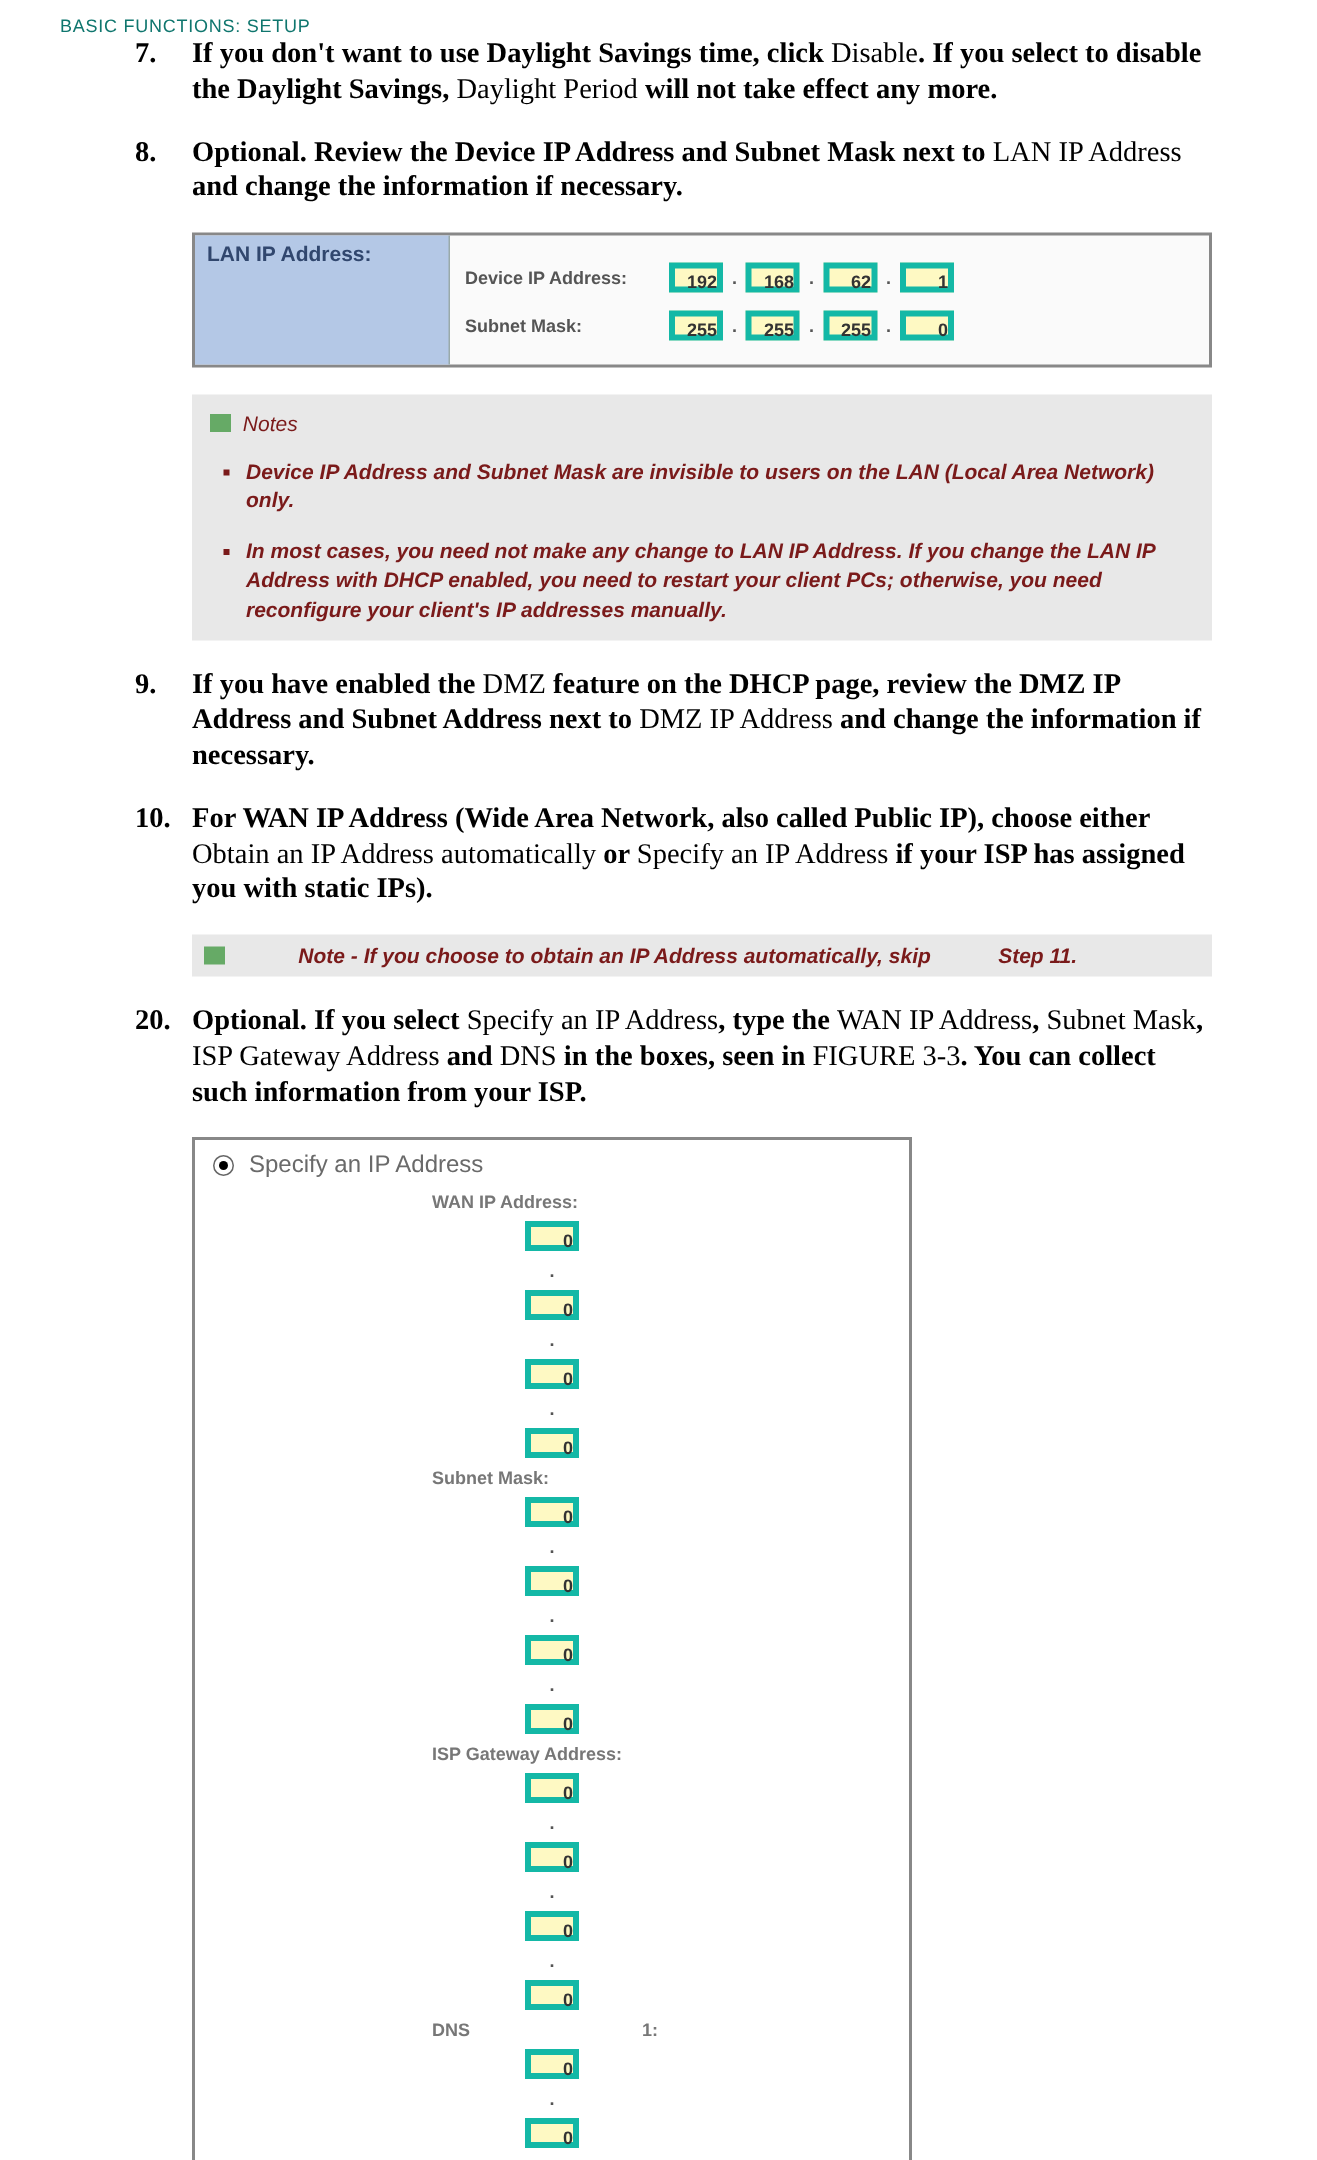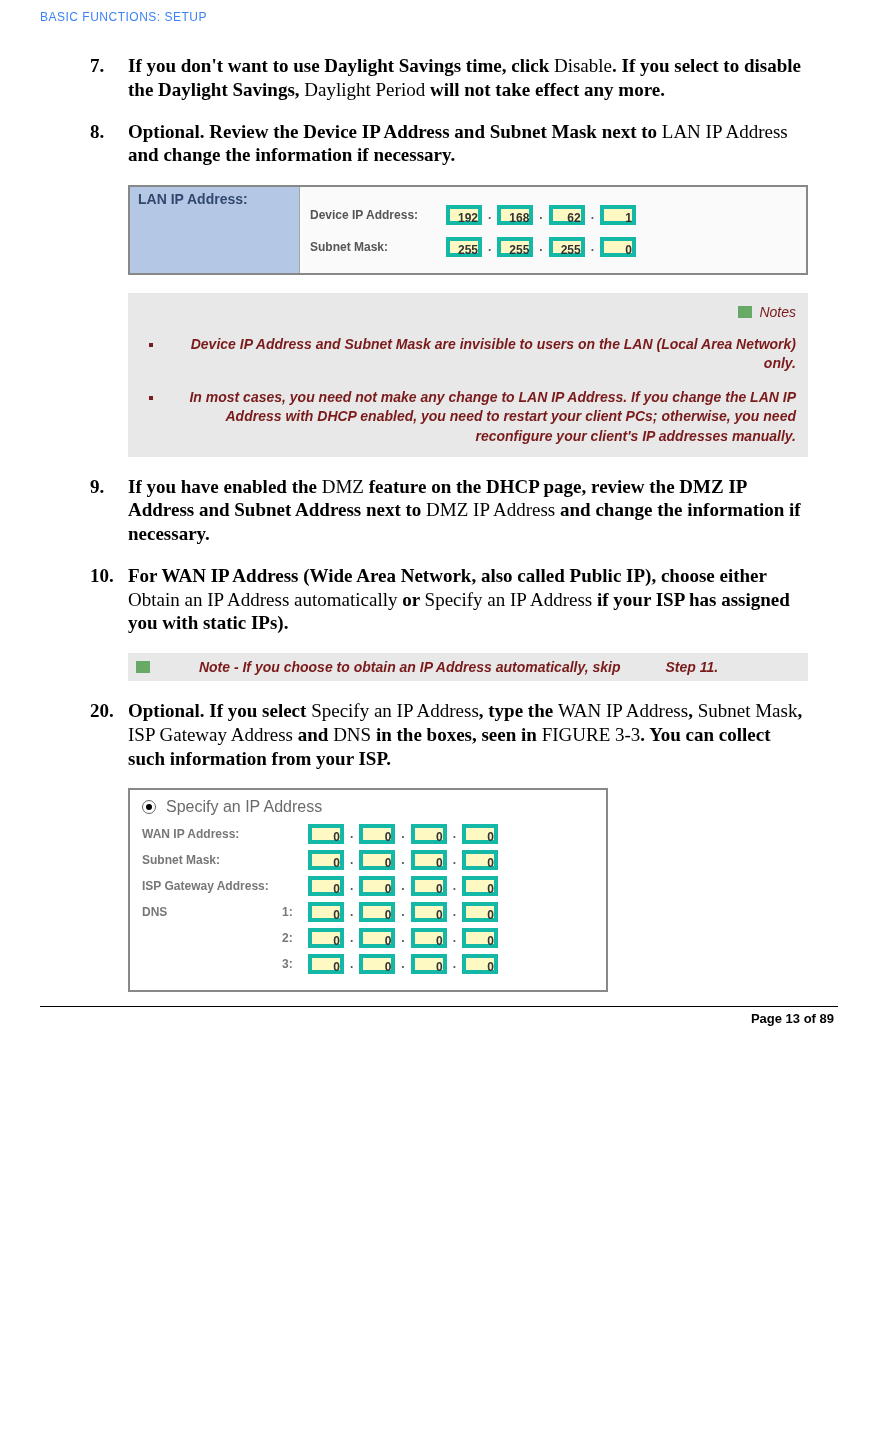--- a/index.html
+++ b/index.html
@@ -11,22 +11,21 @@
     color: #000;
     width: 878px;
   }
   .page {
     padding: 10px 40px 20px 40px;
   }
   .header-text {
     font-family: Verdana, Arial, sans-serif;
     font-size: 12px;
     letter-spacing: 0.5px;
-    color: #3b82f6;
-    margin-bottom: 30px;
+    color: #0f766e;
   }
   .content-indent {
     margin-left: 50px;
     margin-right: 30px;
   }
   ol.steps {
     list-style: none;
     padding: 0;
     margin: 0;
   }
@@ -97,21 +96,20 @@
   .notes-box {
     background: #e8e8e8;
     margin: 0 0 18px 38px;
     padding: 10px 12px 10px 12px;
     font-family: Verdana, Arial, sans-serif;
     font-size: 14px;
     font-style: italic;
     font-weight: bold;
     color: #7a1a1a;
     line-height: 1.4;
-    text-align: right;
   }
   .notes-title {
     margin-bottom: 12px;
   }
   .notes-icon {
     display: inline-block;
     width: 14px; height: 12px;
     background: #6a6;
     margin-right: 4px;
     position:relative;
@@ -157,20 +155,21 @@
   }
   .radio-dot .inner{width:6px;height:6px;background:#000;border-radius:50%;}
   .wan-row {
     display:flex;
     align-items:center;
     gap:6px;
     margin: 6px 0;
     font-size:12px;
     font-weight:bold;
     color:#777;
+    flex-direction:column;
   }
   .wan-row .wlabel { width:160px; }
   .figure-caption {
     margin-left: 20px;
     font-family: Verdana, Arial, sans-serif;
     font-size: 14px;
     color: #888;
     margin-bottom: 10px;
   }
   .figure-caption .cap-bold {

